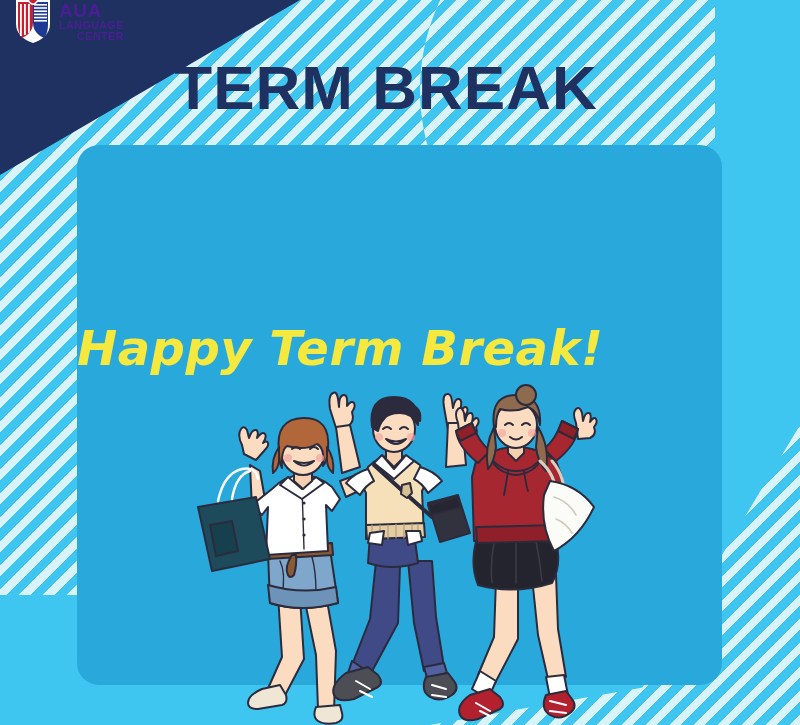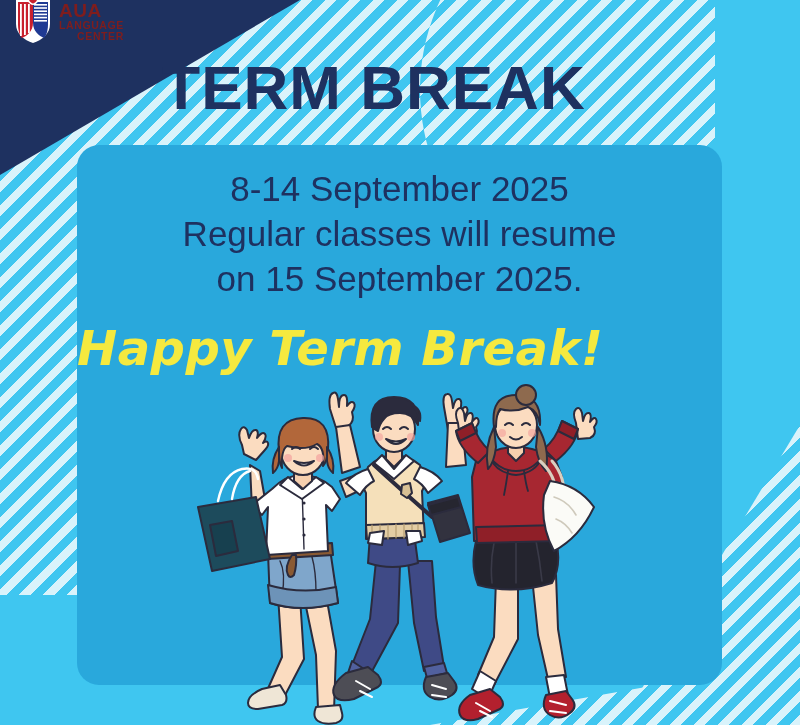--- a/index.html
+++ b/index.html
@@ -56,26 +56,26 @@
   
   .navy-corner{
     position:absolute;left:0;top:0;width:300px;height:175px;
     background:#1e3160;
     clip-path:polygon(0 0, 300px 0, 0 175px);
   }
   .logo{
     position:absolute;left:14px;top:-2px;display:flex;align-items:center;gap:7px;
   }
   .shield{width:38px;height:46px;display:block;}
-  .logo-text{color:#7f1d1d;line-height:1.02;}
+  .logo-text{color:#4c1d95;line-height:1.02;}
   .logo-aua{font-size:19px;font-weight:bold;letter-spacing:.5px;}
   .logo-sub{font-size:10.5px;font-weight:bold;letter-spacing:.6px;text-align:right;}
   
   .title{
-    position:absolute;top:52px;left:4px;width:740px;text-align:center;
+    position:absolute;top:52px;left:16px;width:740px;text-align:center;
     font-size:62px;font-weight:bold;color:#1e3160;letter-spacing:1px;
     font-family:"Liberation Sans", sans-serif;
   }
   
   .panel{
     position:absolute;left:77px;top:145px;width:645px;height:540px;
     background:#29a8dc;border-radius:22px;
   }
   .panel-lines{
     position:absolute;left:0;top:22px;width:645px;text-align:center;
@@ -135,25 +135,20 @@
     <span class="logo-text">
       <div class="logo-aua">AUA</div>
       <div class="logo-sub">LANGUAGE</div>
       <div class="logo-sub">CENTER</div>
     </span>
   </div>
 
   <div class="title">TERM BREAK</div>
 
   <div class="panel">
-    <div class="panel-lines">
-      <div>8-14 September 2025</div>
-      <div>Regular classes will resume</div>
-      <div>on 15 September 2025.</div>
-    </div>
     <div class="happy">Happy Term Break!</div>
   </div>
 
   <div class="illustration">
     <svg viewBox="0 0 450 340" aria-hidden="true">
       <defs>
         <style>
           .ol{stroke:#2b2b3d;stroke-width:2;stroke-linecap:round;stroke-linejoin:round;}
           .skin{fill:#fbdcc0;}
           .skin2{fill:#f6cfae;}

